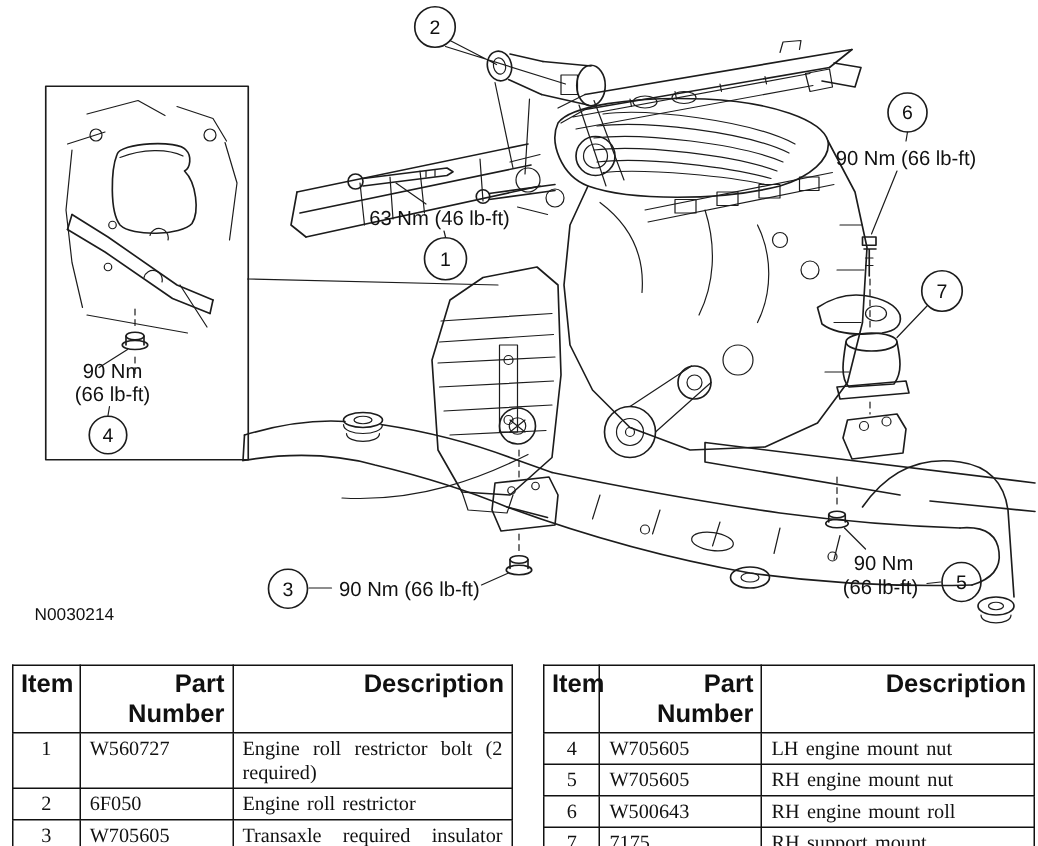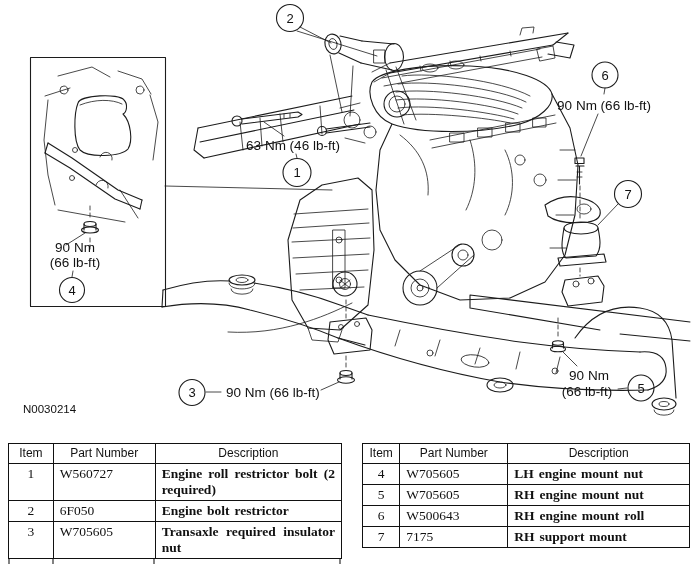--- a/index.html
+++ b/index.html
@@ -8,26 +8,26 @@
   svg{position:absolute;left:0;top:0;}
   svg path,svg line,svg circle,svg ellipse,svg rect,svg polyline{fill:none;stroke:#1c1c1c;stroke-width:1.1;stroke-linecap:round;stroke-linejoin:round;}
   svg .thin{stroke-width:0.8;}
   svg .dash{stroke-dasharray:4 3;}
   svg text{fill:#111;stroke:none;font-family:"Liberation Sans",sans-serif;}
   svg .torque{font-size:13.5px;}
   svg .callout-num{font-size:13px;}
   svg .figcode{font-size:11.5px;}
 
   table.parts{position:absolute;border-collapse:collapse;table-layout:fixed;background:#fff;}
-  table.parts th{font-family:"Liberation Sans",sans-serif;font-weight:400;font-size:12px;
-                 text-align:center;padding:2px 5px;border:1.4px solid #111;vertical-align:top;}
+  table.parts th{font-family:"Liberation Sans",sans-serif;font-weight:700;font-size:17px;
+                 text-align:right;padding:2px 5px;border:1.4px solid #111;vertical-align:top;}
   table.parts td{font-family:"Liberation Serif",serif;font-size:13.5px;line-height:1.18;
                  padding:2px 6px;border:1.2px solid #111;vertical-align:top;word-spacing:1.5px;}
   table.parts td.item{text-align:center;}
-  table.parts td.desc{text-align:justify;font-weight:bold;}
+  table.parts td.desc{text-align:justify;}
   #table-left{left:8px;top:443px;width:334px;}
   #table-right{left:362px;top:443px;width:328px;}
 </style>
 </head>
 <body>
 
 <div id="page">
 
 <svg width="692" height="564" viewBox="0 0 692 564">
 
@@ -272,21 +272,21 @@
     <th>Description</th>
   </tr>
   <tr style="height:37px">
     <td class="item">1</td>
     <td>W560727</td>
     <td class="desc">Engine roll restrictor bolt (2 required)</td>
   </tr>
   <tr style="height:19px">
     <td class="item">2</td>
     <td>6F050</td>
-    <td class="desc">Engine bolt restrictor</td>
+    <td class="desc">Engine roll restrictor</td>
   </tr>
   <tr style="height:32px">
     <td class="item">3</td>
     <td>W705605</td>
     <td class="desc">Transaxle required insulator nut</td>
   </tr>
 </tbody>
     </table>
 
 <table class="parts" id="table-right">

